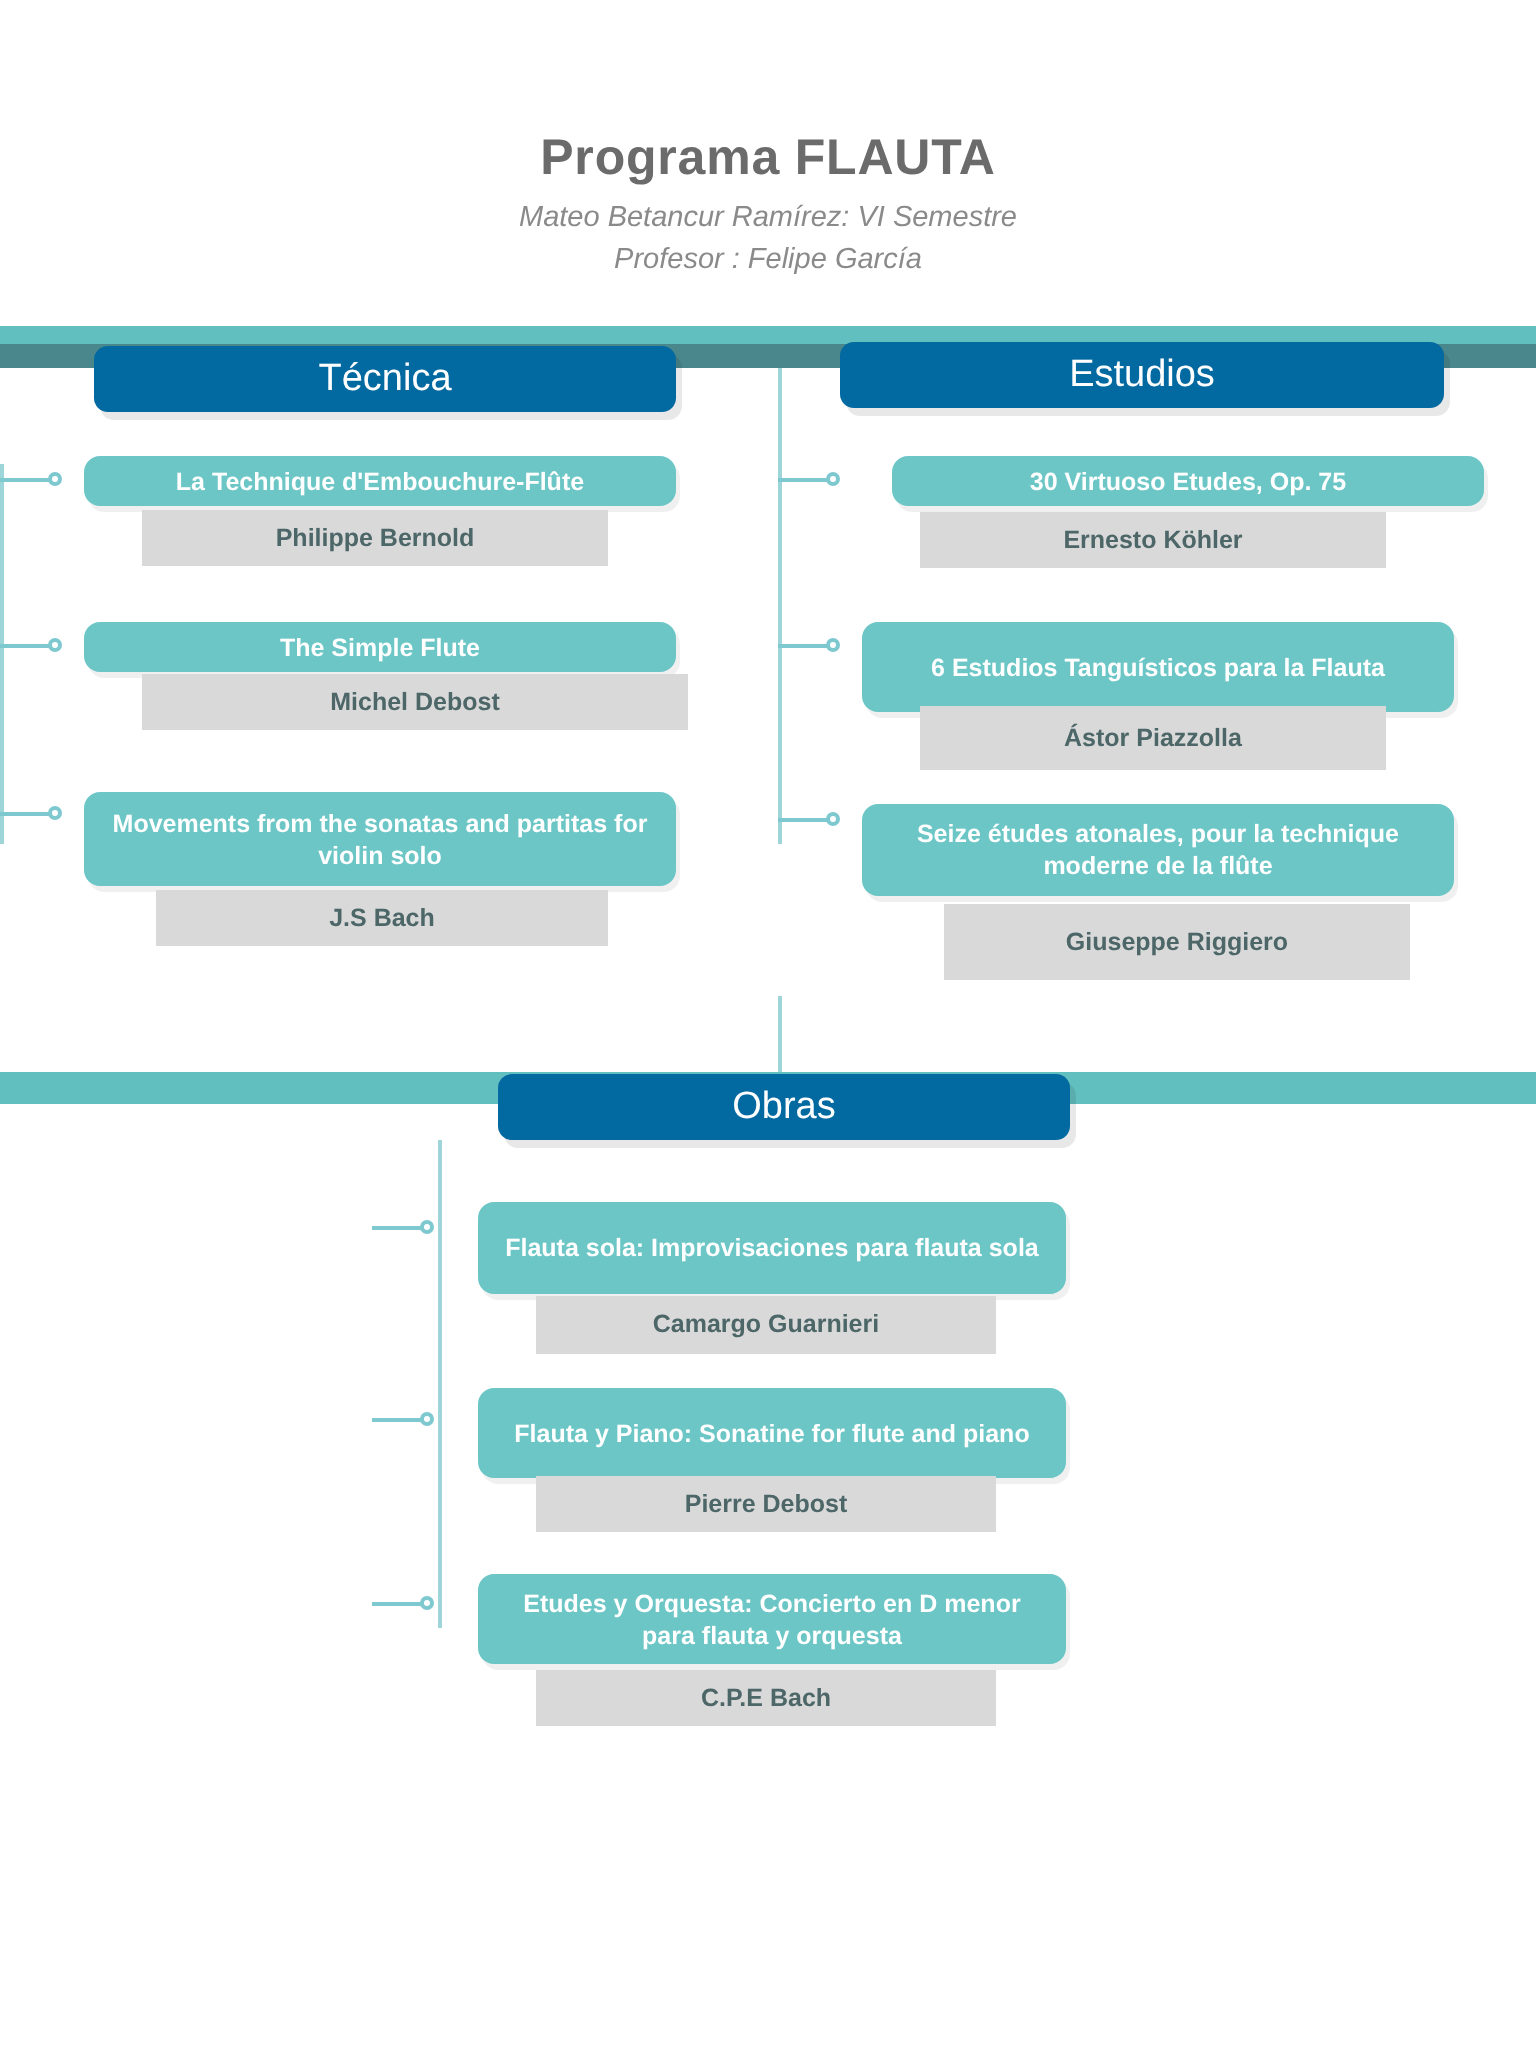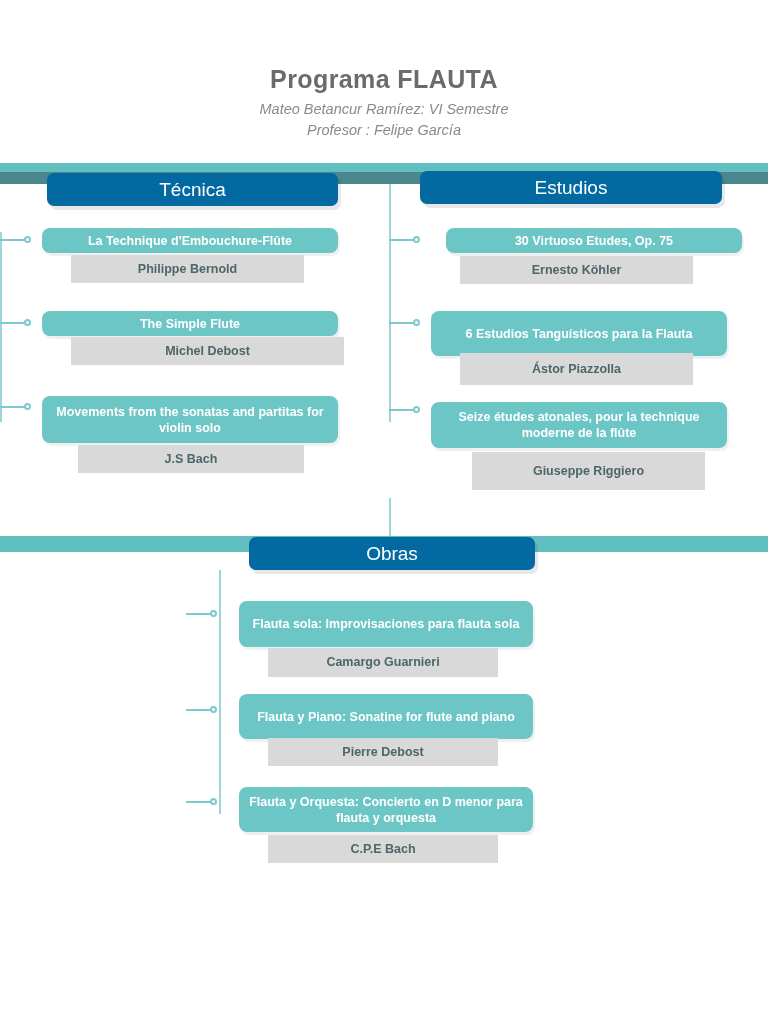--- a/index.html
+++ b/index.html
@@ -272,17 +272,17 @@
 <div class="card-title" style="left:239px; top:694px; width:294px; height:45px;">
   <span>Flauta y Piano: Sonatine for flute and piano</span>
 </div>
 <div class="card-author" style="left:268px; top:738px; width:230px; height:28px;">
   <span>Pierre Debost</span>
 </div>
 
 <div class="connector" style="left:186px; top:801px; width:26px;"></div>
 <div class="dot" style="left:210px; top:798px;"></div>
 <div class="card-title" style="left:239px; top:787px; width:294px; height:45px;">
-  <span>Flauta y Orquesta: Concierto en D menor para flauta y orquesta</span>
+  <span>Etudes y Orquesta: Concierto en D menor para flauta y orquesta</span>
 </div>
 <div class="card-author" style="left:268px; top:835px; width:230px; height:28px;">
   <span>C.P.E Bach</span>
 </div>
 
 </body></html>

